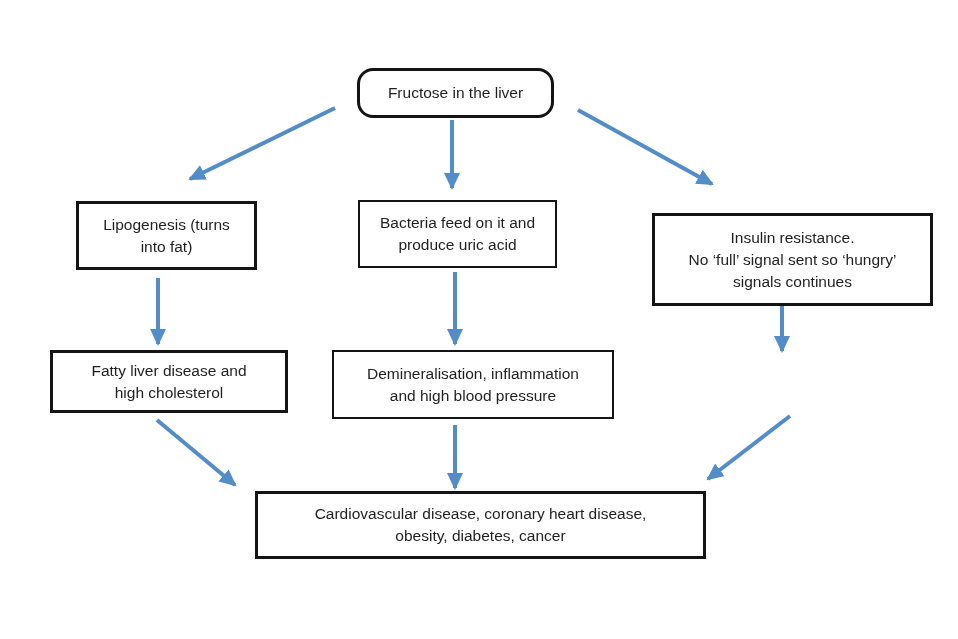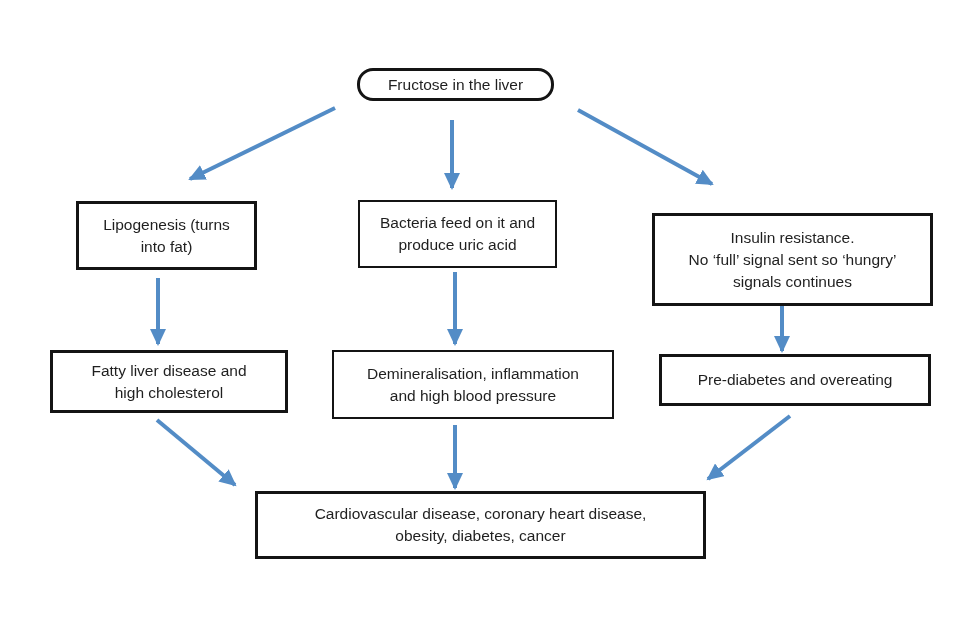--- a/index.html
+++ b/index.html
@@ -35,21 +35,21 @@
     justify-content: center;
     text-align: center;
     font-size: 15.5px;
     line-height: 1.42;
     padding: 2px 8px;
   }
   .node .label { white-space: pre-line; }
   .node.thin { border-width: 2px; }
 
   
-  #node-fructose        { left: 357px; top:  68px; width: 197px; height: 33px; border-radius: 16px; }
+  #node-fructose        { left: 357px; top:  68px; width: 197px; height: 50px; border-radius: 16px; }
   #node-lipogenesis     { left:  76px; top: 201px; width: 181px; height: 69px; }
   #node-bacteria        { left: 358px; top: 200px; width: 199px; height: 68px; }
   #node-insulin         { left: 652px; top: 202px; width: 281px; height: 93px; margin-top: 11px; }
   #node-fatty-liver     { left:  50px; top: 350px; width: 238px; height: 63px; }
   #node-demineral       { left: 332px; top: 350px; width: 282px; height: 69px; }
   #node-prediabetes     { left: 659px; top: 354px; width: 272px; height: 52px; }
   #node-cardiovascular  { left: 255px; top: 491px; width: 451px; height: 68px; text-align: center; }
 </style>
 </head>
 <body>
@@ -98,22 +98,19 @@
   <div class="node thin" id="node-demineral">
     <span class="label">Demineralisation, inflammation
 and high blood pressure</span>
   </div>
 
   <div class="node" id="node-fatty-liver">
     <span class="label">Fatty liver disease and
 high cholesterol</span>
   </div>
 
-  <div class="node" id="node-prediabetes">
-    <span class="label">Pre-diabetes and overeating</span>
-  </div>
 
   <div class="node" id="node-cardiovascular">
     <span class="label">Cardiovascular disease, coronary heart disease,
 obesity, diabetes, cancer</span>
   </div>
 
 </div>
 
 </body></html>

